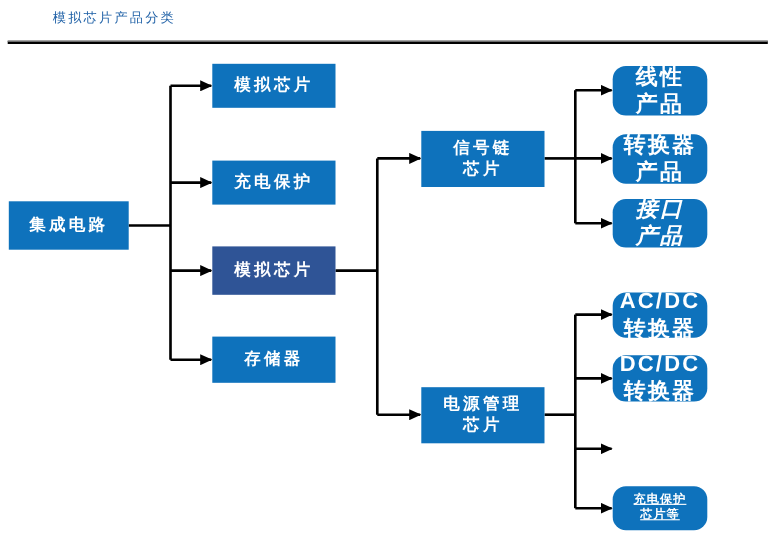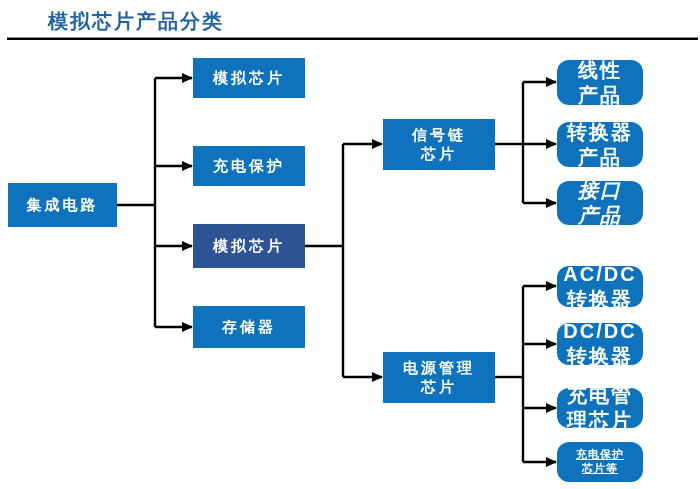--- a/index.html
+++ b/index.html
@@ -15,22 +15,22 @@
     position: relative;
     width: 700px;
     height: 489px;
     background: #ffffff;
     overflow: hidden;
   }
   .page-title {
     position: absolute;
     left: 48px;
     top: 8px;
-    font-size: 20px;
-    font-weight: bold;
+    font-size: 12px;
+    font-weight: normal;
     letter-spacing: 2px;
     color: var(--title-blue);
   }
   .title-rule {
     position: absolute;
     left: 7px;
     right: 2px;
     top: 37px;
     height: 3px;
     background: var(--connector-black);
@@ -139,18 +139,16 @@
 产品</div>
   <div class="node rounded n-sc2">转换器
 产品</div>
   <div class="node rounded n-sc3">接口
 产品</div>
 
   <div class="node rounded n-pc1">AC/DC
 转换器</div>
   <div class="node rounded n-pc2">DC/DC
 转换器</div>
-  <div class="node rounded n-pc3">充电管
-理芯片</div>
   <div class="node rounded small-text n-pc4">充电保护
 芯片等</div>
 
 </div>
 
 </body></html>

